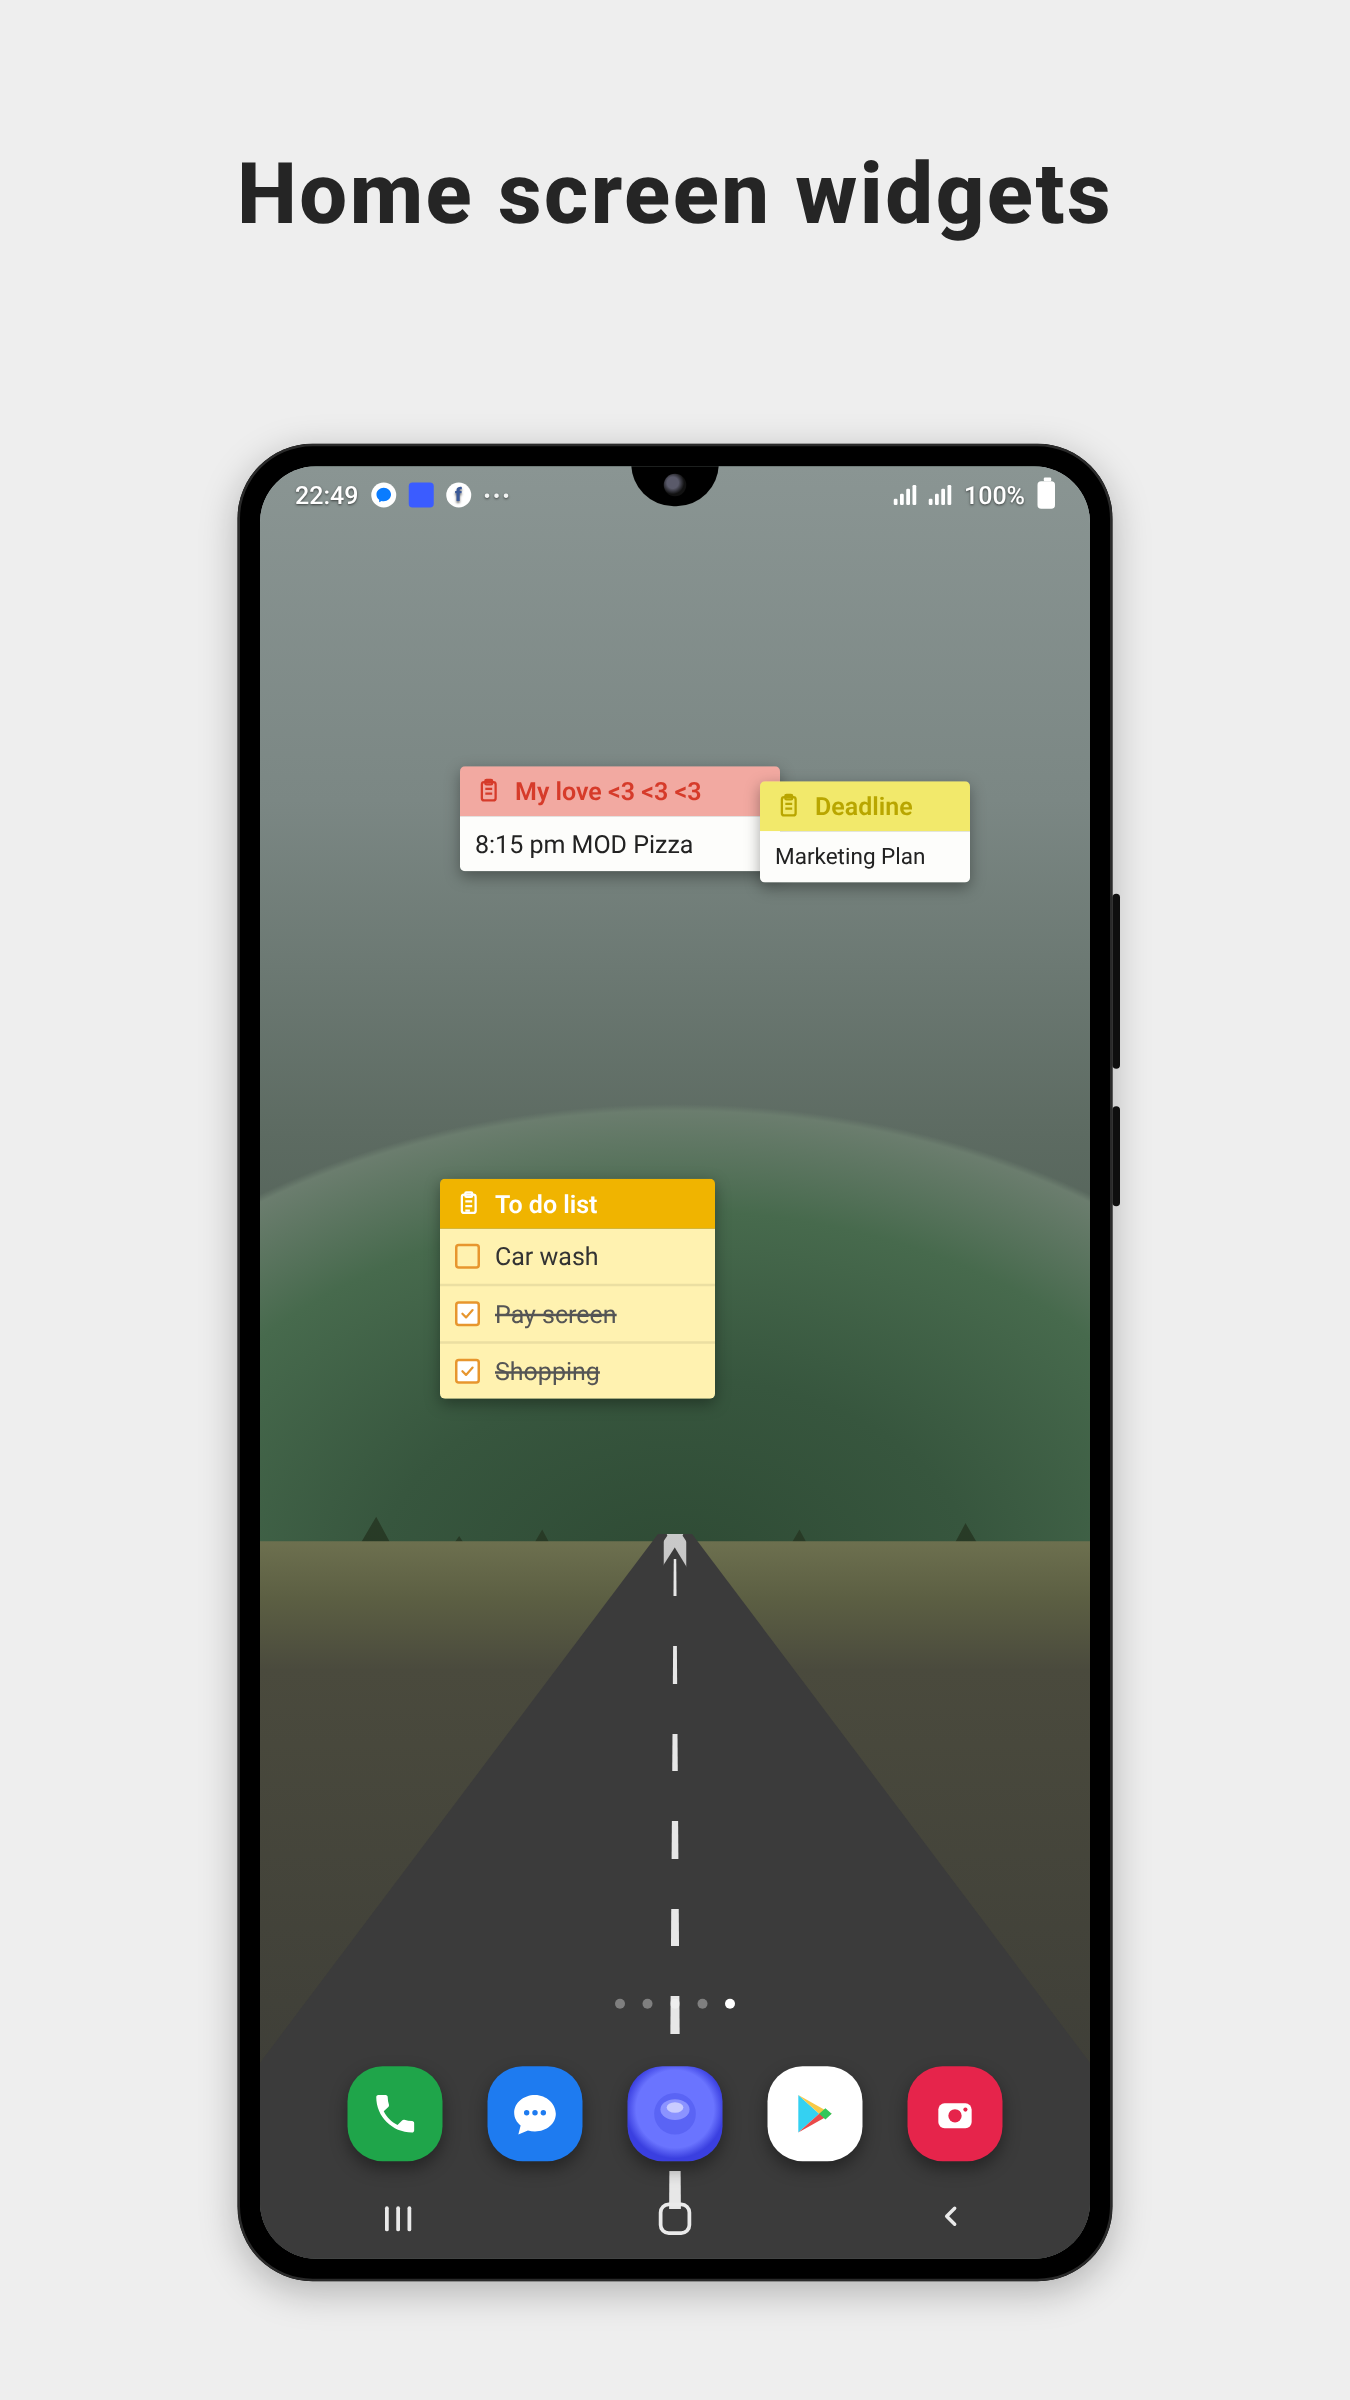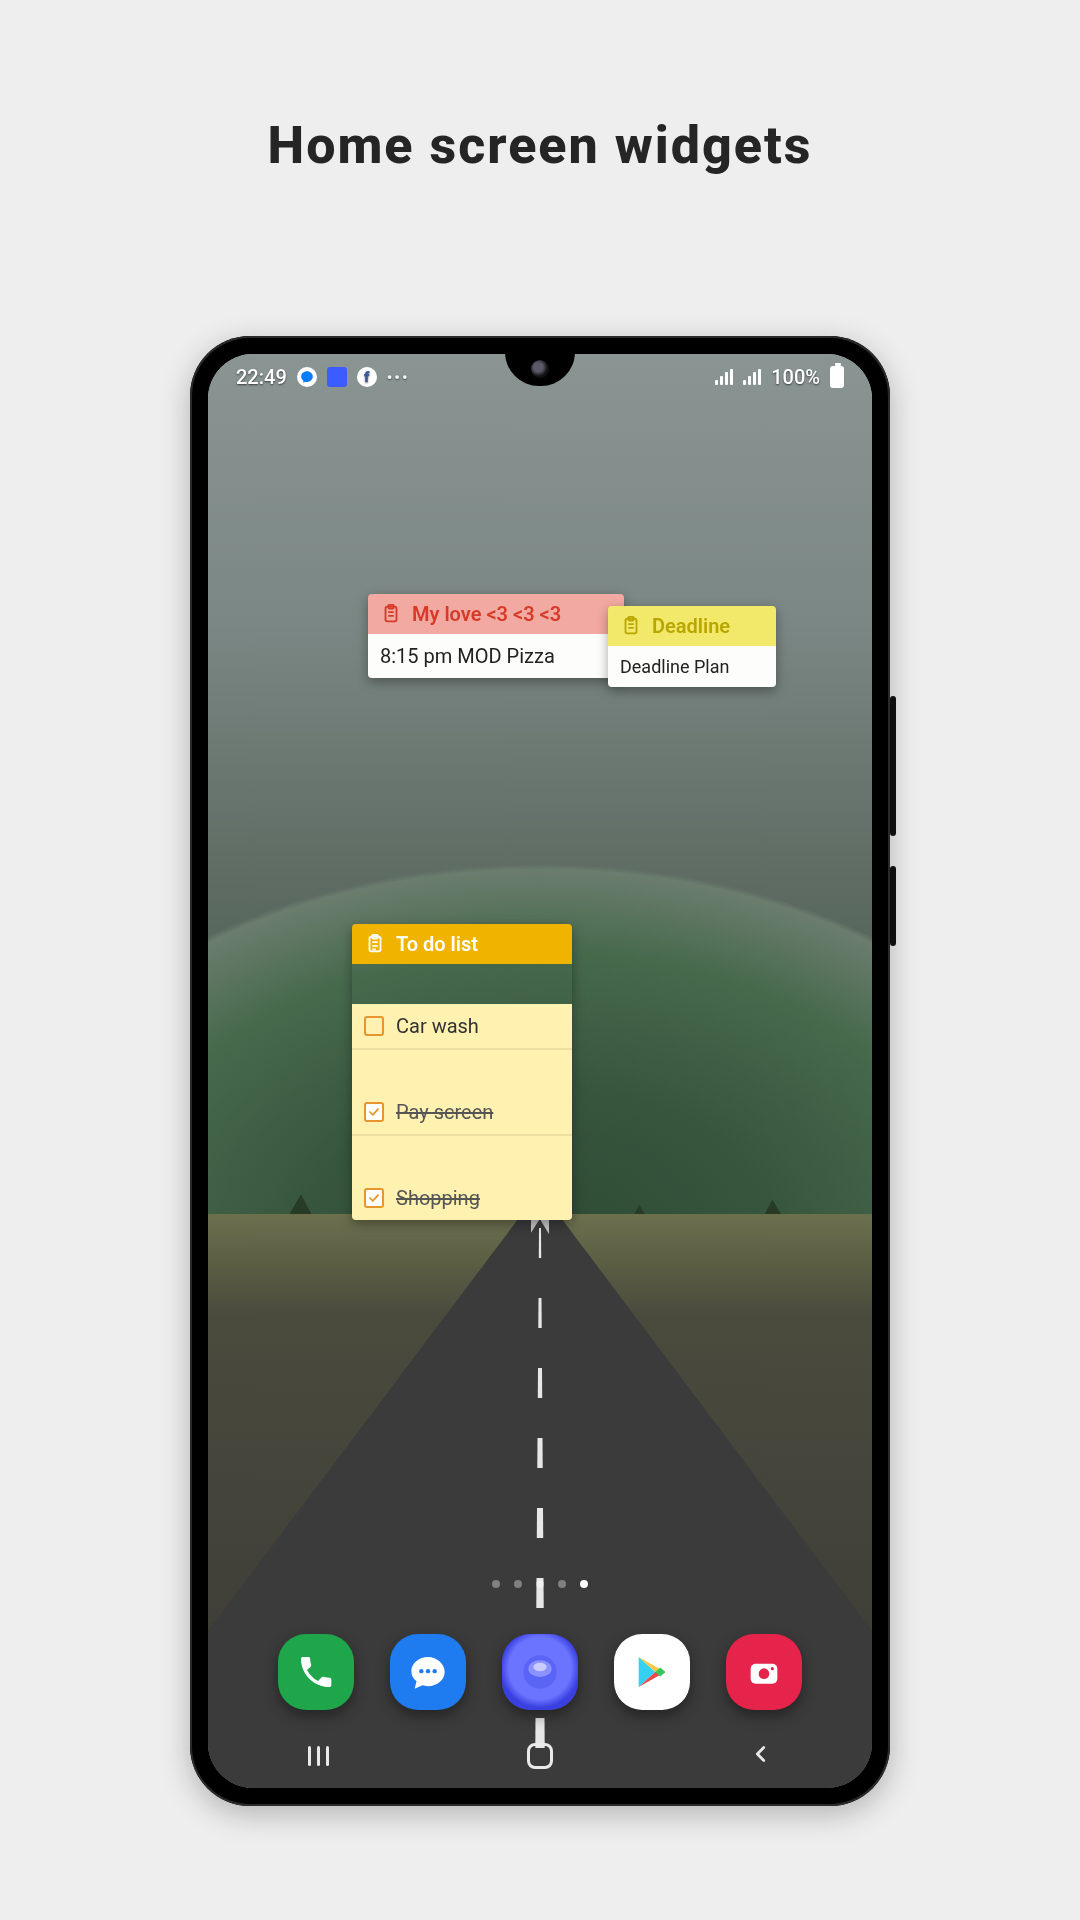--- a/index.html
+++ b/index.html
@@ -7,21 +7,21 @@
   body {
     background: #eeeeee;
     font-family: -apple-system, BlinkMacSystemFont, "Segoe UI", Roboto, Arial, sans-serif;
     display: flex;
     flex-direction: column;
     align-items: center;
     width: 1080px;
     min-height: 1920px;
   }
   .headline {
-    font-size: 52px;
+    font-size: 68px;
     font-weight: 800;
     color: #252525;
     margin-top: 115px;
     letter-spacing: 2px;
   }
   
   .phone {
     position: relative;
     width: 700px;
     height: 1470px;
@@ -125,21 +125,21 @@
   .w-body { background:#fdfdfb; padding:10px 12px; color:#222; }
   .clip-ico { width:22px; height:22px; flex:0 0 22px; }
   .w1 { left:160px; top:240px; width:256px; }
   .w1 .w-head { background:#f2a9a1; color:#d63b2a; }
   .w2 { left:400px; top:252px; width:168px; }
   .w2 .w-head { background:#f2e96b; color:#b9a600; }
   .w2 .w-body { font-size:18px; }
   .w3 { left:144px; top:570px; width:220px; }
   .w3 .w-head { background:#f0b400; color:#fff; }
   .w3 .w-body { background:#fff2b0; padding:0; }
-  .todo-row { display:flex; align-items:center; gap:12px; padding:10px 12px; border-bottom:2px solid rgba(0,0,0,.08); color:#333;margin-top:40px; }
+  .todo-row { display:flex; align-items:center; gap:12px; padding:10px 12px; border-bottom:2px solid rgba(0,0,0,.08); color:#333; }
   .todo-row:last-child { border-bottom:none; }
   .chk { width:20px; height:20px; border:2px solid #e7962e; border-radius:3px; display:flex; align-items:center; justify-content:center; }
   .chk.done { background:#fff; }
   .chk.done svg { display:block; }
   .chk svg { display:none; }
   .strk { text-decoration: line-through; color:#555; }
 
   
   .pager {
     position:absolute; bottom:200px; left:0; right:0;
@@ -247,21 +247,21 @@
       <div class="w-head">
         <span class="clip-ico">
           <svg viewBox="0 0 24 24" fill="none" stroke="#b9a600" stroke-width="2">
               <rect x="6" y="4" width="12" height="16" rx="2"></rect>
               <rect x="9" y="2" width="6" height="4" rx="1"></rect>
               <path d="M9 10h6M9 14h6"></path>
             </svg>
         </span>
         <span>Deadline</span>
       </div>
-      <div class="w-body">Deadline Plan</div>
+      <div class="w-body">Marketing Plan</div>
     </div>
 
     <div class="widget w3">
       <div class="w-head">
         <span class="clip-ico">
           <svg viewBox="0 0 24 24" fill="none" stroke="#fff" stroke-width="2">
               <rect x="6" y="4" width="12" height="16" rx="2"></rect>
               <rect x="9" y="2" width="6" height="4" rx="1"></rect>
               <path d="M9 10h6M9 14h6M9 18h4"></path>
             </svg>

